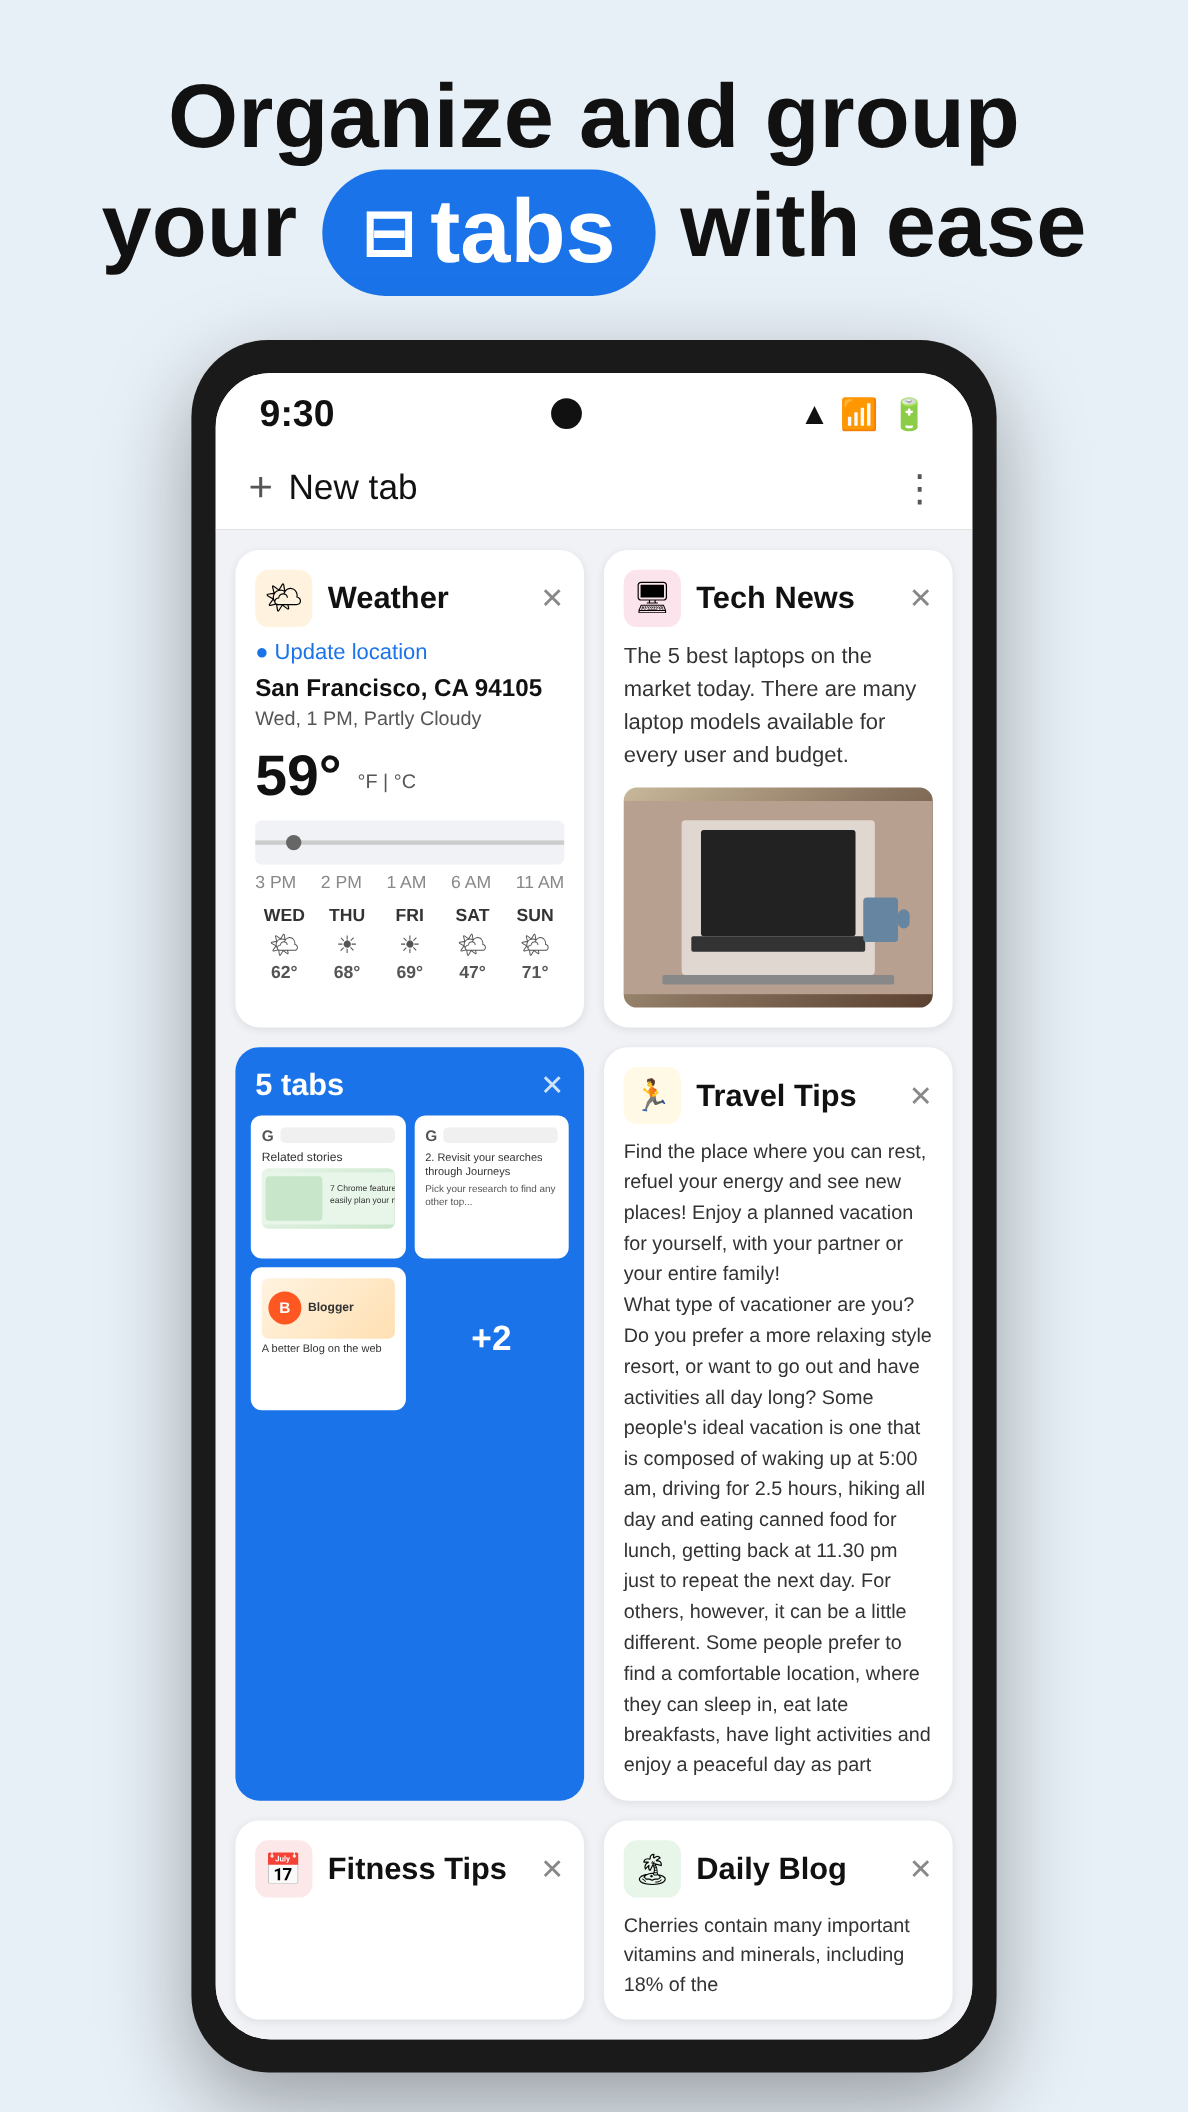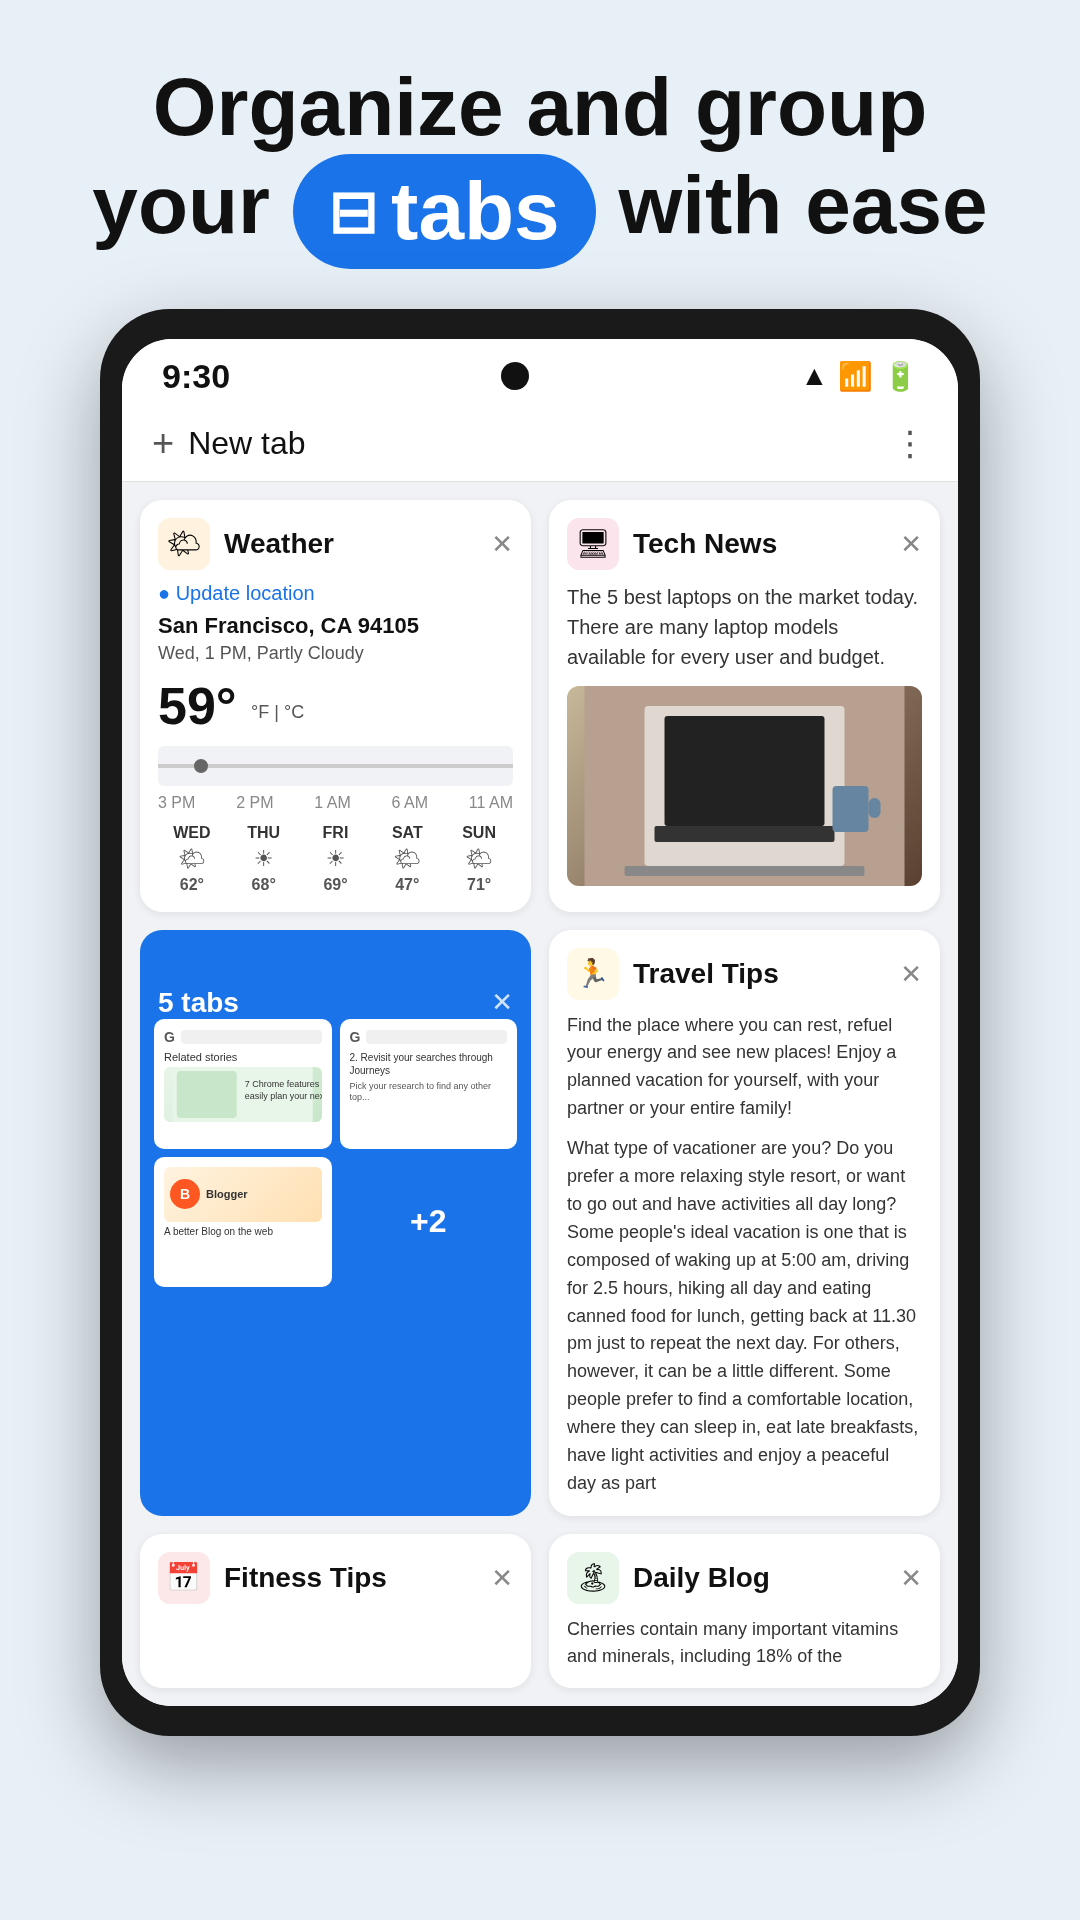--- a/index.html
+++ b/index.html
@@ -32,21 +32,21 @@
       border-radius: 60px;
       padding: 10px 36px;
       font-size: 82px;
       font-weight: 900;
       vertical-align: middle;
     }
 
     
     .phone-wrap {
       margin: 0 auto;
-      width: 880px;
+      width: 732px;
       background: #1a1a1a;
       border-radius: 70px;
       padding: 30px 22px;
       box-shadow: 0 30px 80px rgba(0,0,0,0.35);
       position: relative;
     }
     .phone-screen {
       background: #f5f7fa;
       border-radius: 50px;
       overflow: hidden;
@@ -269,23 +269,22 @@
     }
 
     
     .tabs-group-card {
       background: #1a73e8;
       border-radius: 22px;
       overflow: hidden;
     }
     .tabs-group-header {
       display: flex;
-      align-items: flex-start;
-      padding: 18px 18px 0;
-      margin-top: 39px;
+      align-items: flex-end;
+      padding: 18px 18px 12px;
     }
     .tabs-group-label {
       font-size: 28px;
       font-weight: 700;
       color: #fff;
       flex: 1;
     }
     .tabs-group-close {
       font-size: 26px;
       color: rgba(255,255,255,0.8);
@@ -360,21 +359,21 @@
     }
 
     
     .travel-card .card-icon { background: #fff9e6; }
     .travel-card .card-body { padding: 0 18px 18px; }
     .travel-text {
       font-size: 18px;
       color: #333;
       line-height: 1.55;
     }
-    .travel-text p + p { margin-top: 12px; }
+    .travel-text p + p { }
 
     
     .fitness-card .card-icon { background: #fce8e8; }
     .daily-card .card-icon { background: #e8f5e9; }
     .bottom-text {
       font-size: 18px;
       color: #333;
       line-height: 1.5;
       padding: 0 18px 18px;
     }

